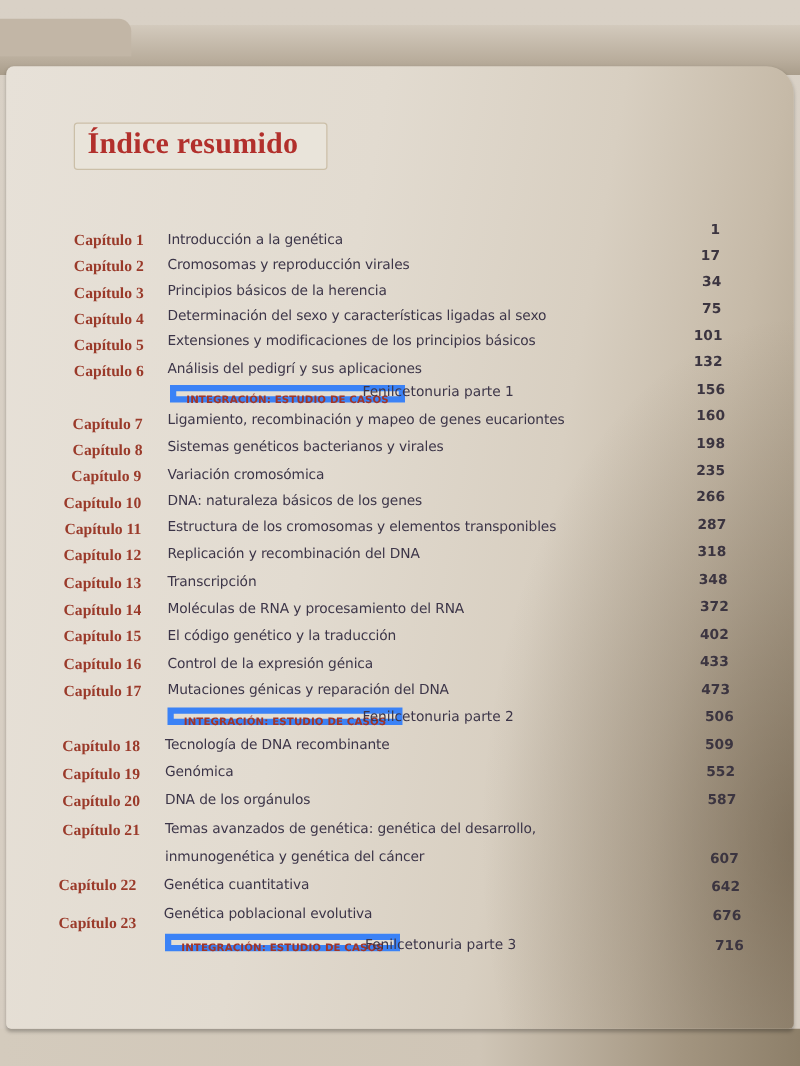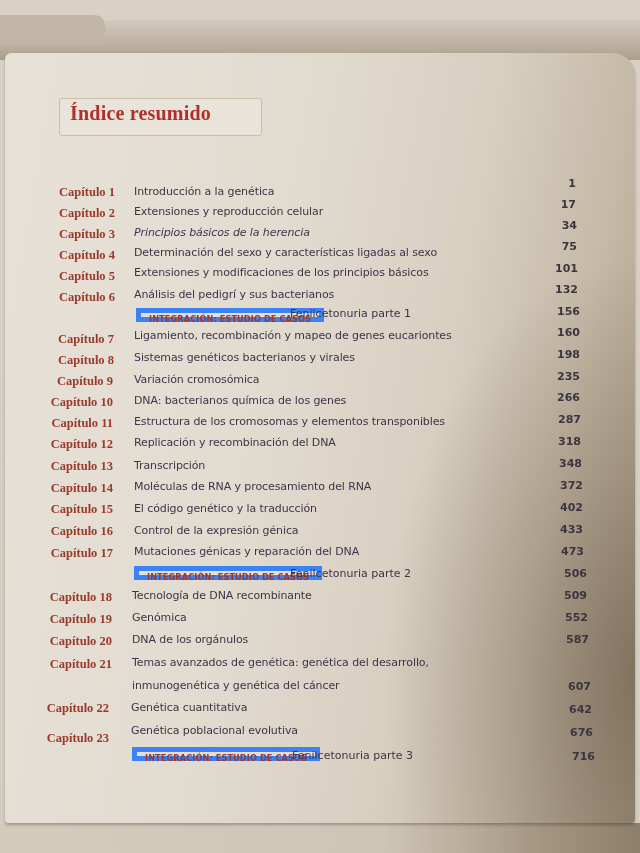--- a/index.html
+++ b/index.html
@@ -57,21 +57,21 @@
     border: 1px solid #cbbfa8;
     border-radius: 3px;
     background: #e9e4da;
     box-sizing: border-box;
   }
   .title-text {
     position: absolute;
     left: 10px; top: 3px;
     font-family: "Liberation Serif", serif;
     font-weight: bold;
-    font-size: 20px;
+    font-size: 24px;
     color: #b2302c;
     letter-spacing: 0.2px;
     white-space: nowrap;
   }
 
   .toc {
     position: absolute;
     left: 0; top: 0;
     width: 640px; height: 617px;
   }
@@ -140,45 +140,45 @@
 <div class="toc">
 
   <div>
     <span class="chap-label" style="left:35px;top:185px;">Capítulo 1</span>
     <span class="chap-title" style="left:134px;top:185px;">Introducción a la genética</span>
     <span class="page-num" style="left:536px;top:177px;">1</span>
   </div>
 
   <div>
     <span class="chap-label" style="left:35px;top:206px;">Capítulo 2</span>
-    <span class="chap-title" style="left:134px;top:205px;">Extensiones y reproducción celular</span>
+    <span class="chap-title" style="left:134px;top:205px;">Cromosomas y reproducción virales</span>
     <span class="page-num" style="left:536px;top:198px;">17</span>
   </div>
 
   <div>
     <span class="chap-label" style="left:35px;top:227px;">Capítulo 3</span>
-    <span class="chap-title" style="left:134px;top:226px;font-style:italic;">Principios básicos de la herencia</span>
+    <span class="chap-title" style="left:134px;top:226px;">Principios básicos de la herencia</span>
     <span class="page-num" style="left:537px;top:219px;">34</span>
   </div>
 
   <div>
     <span class="chap-label" style="left:35px;top:248px;">Capítulo 4</span>
     <span class="chap-title" style="left:134px;top:246px;">Determinación del sexo y características ligadas al sexo</span>
     <span class="page-num" style="left:537px;top:240px;">75</span>
   </div>
 
   <div>
     <span class="chap-label" style="left:35px;top:269px;">Capítulo 5</span>
     <span class="chap-title" style="left:134px;top:266px;">Extensiones y modificaciones de los principios básicos</span>
     <span class="page-num" style="left:538px;top:262px;">101</span>
   </div>
 
   <div>
     <span class="chap-label" style="left:35px;top:290px;">Capítulo 6</span>
-    <span class="chap-title" style="left:134px;top:288px;">Análisis del pedigrí y sus bacterianos</span>
+    <span class="chap-title" style="left:134px;top:288px;">Análisis del pedigrí y sus aplicaciones</span>
     <span class="page-num" style="left:538px;top:283px;">132</span>
   </div>
 
   <div>
     <span class="case-badge" style="left:136px;top:308px;">INTEGRACIÓN: ESTUDIO DE CASOS</span>
     <span class="case-title" style="left:290px;top:307px;">Fenilcetonuria parte 1</span>
     <span class="page-num" style="left:540px;top:305px;">156</span>
   </div>
 
   <div>
@@ -194,21 +194,21 @@
   </div>
 
   <div>
     <span class="chap-label" style="left:33px;top:374px;">Capítulo 9</span>
     <span class="chap-title" style="left:134px;top:373px;">Variación cromosómica</span>
     <span class="page-num" style="left:540px;top:370px;">235</span>
   </div>
 
   <div>
     <span class="chap-label" style="left:33px;top:395px;">Capítulo 10</span>
-    <span class="chap-title" style="left:134px;top:394px;">DNA: bacterianos química de los genes</span>
+    <span class="chap-title" style="left:134px;top:394px;">DNA: naturaleza básicos de los genes</span>
     <span class="page-num" style="left:540px;top:391px;">266</span>
   </div>
 
   <div>
     <span class="chap-label" style="left:33px;top:416px;">Capítulo 11</span>
     <span class="chap-title" style="left:134px;top:415px;">Estructura de los cromosomas y elementos transponibles</span>
     <span class="page-num" style="left:541px;top:413px;">287</span>
   </div>
 
   <div>

